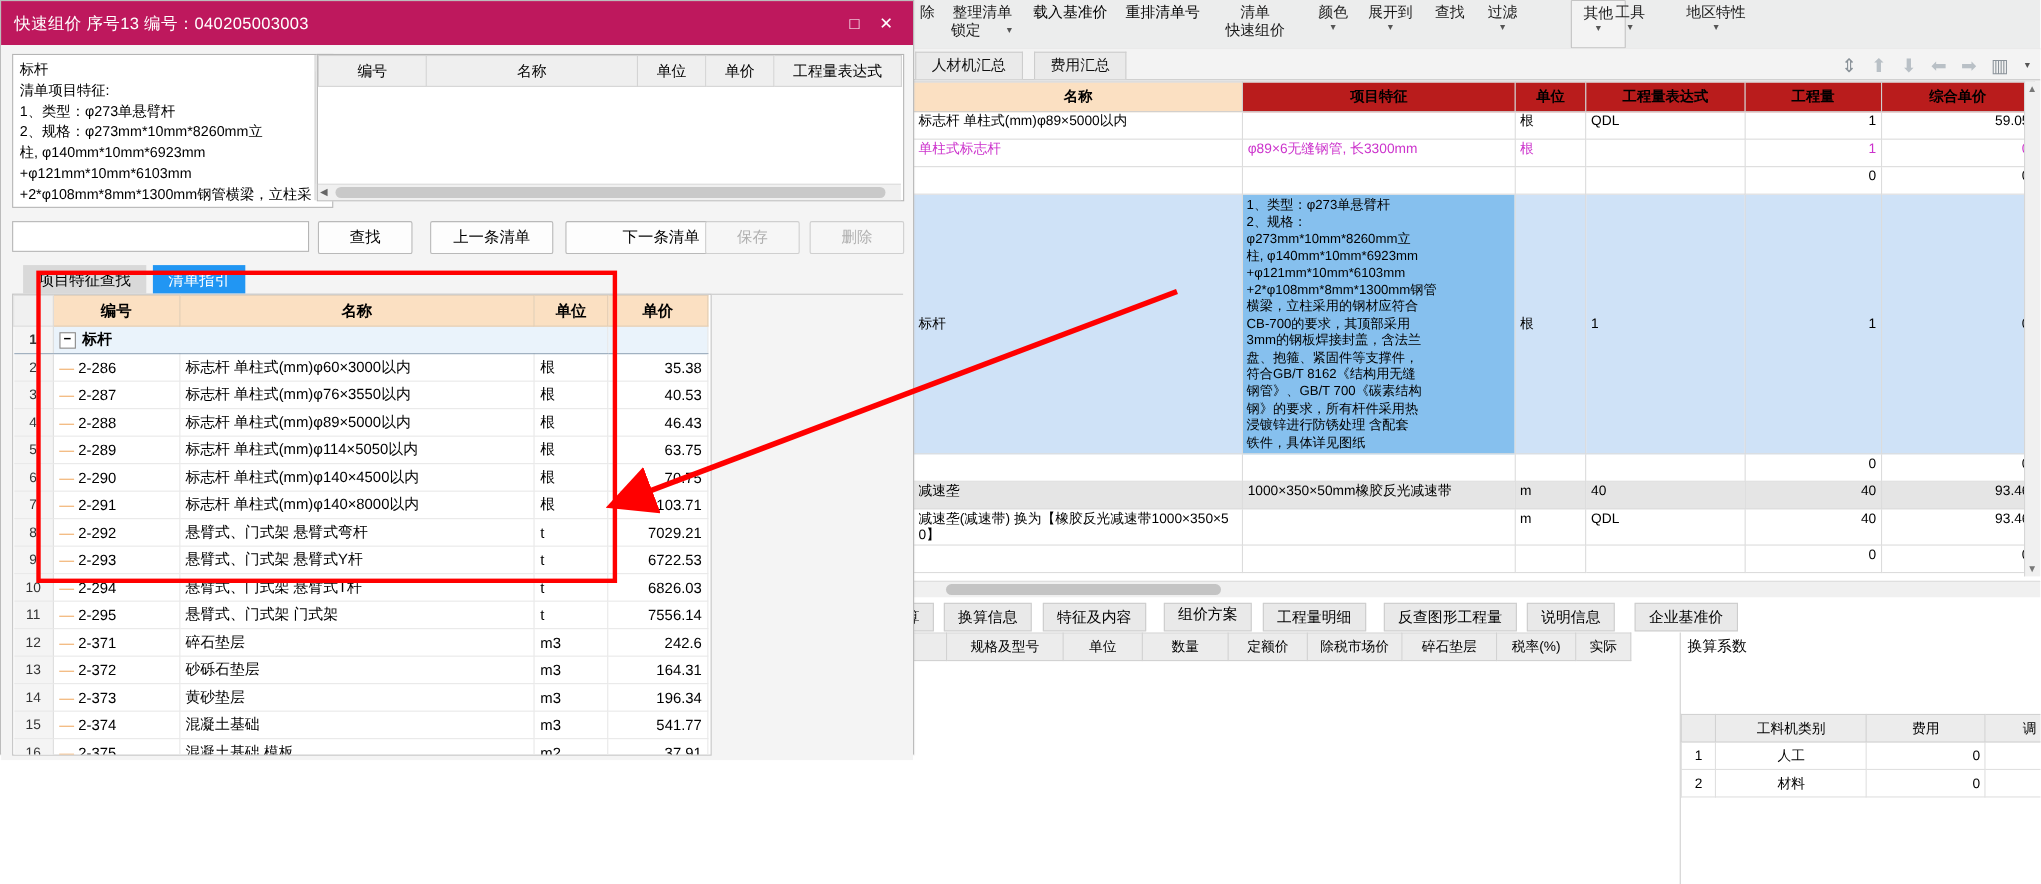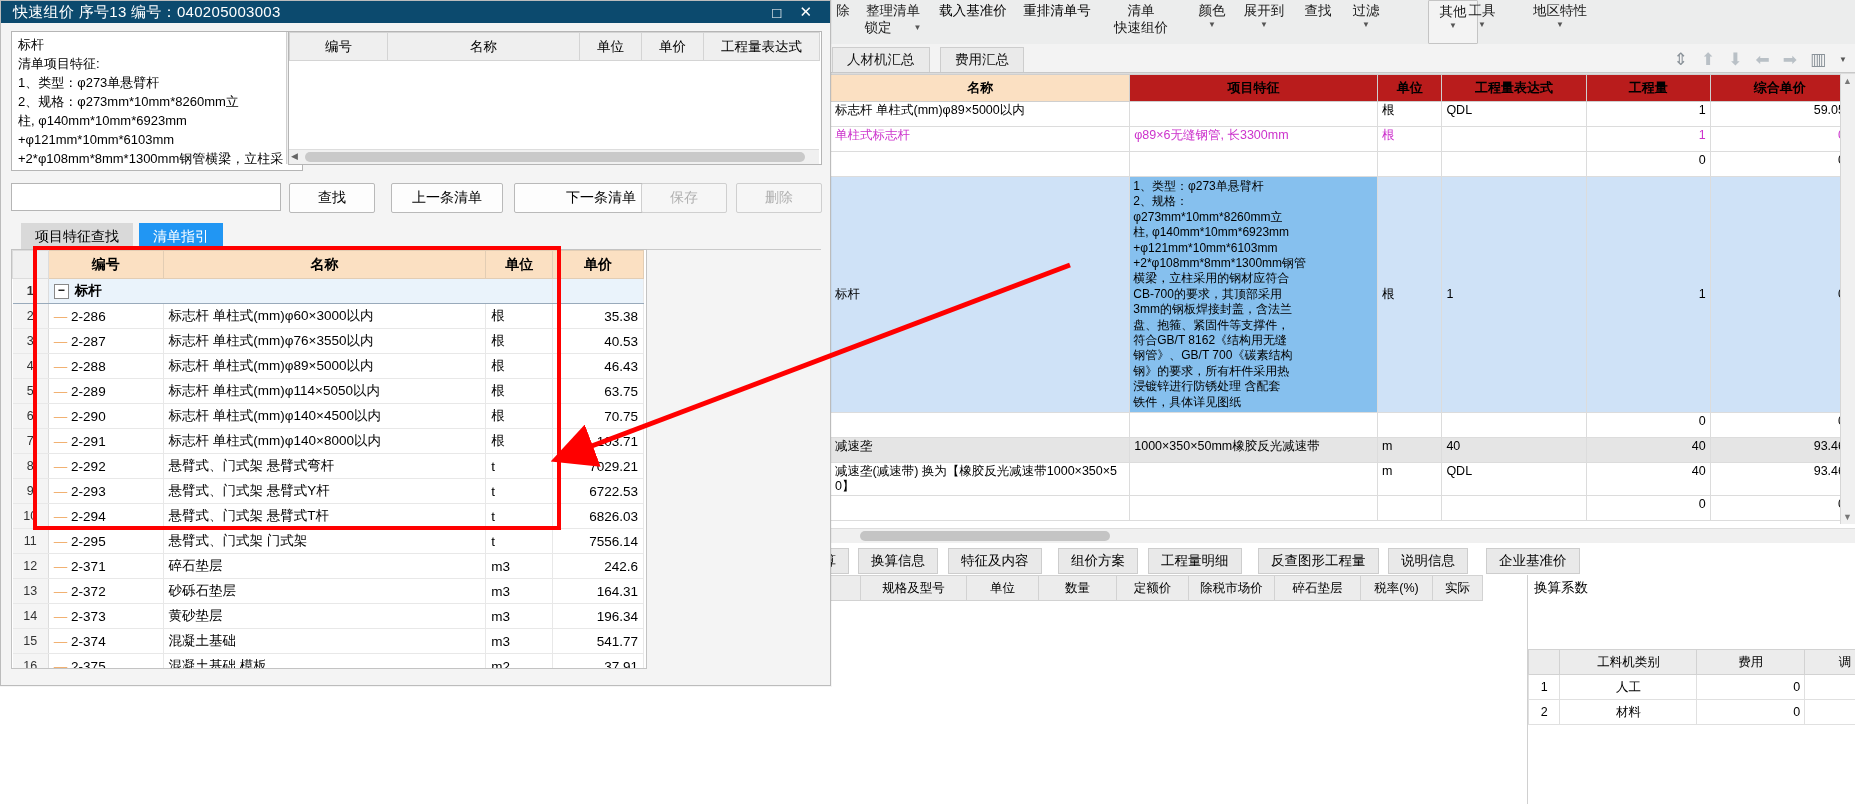--- a/index.html
+++ b/index.html
@@ -57,21 +57,21 @@
   
   .convpanel{position:absolute;left:697px;top:575px;width:328px;height:229px;background:#fff;border-left:1px solid #d0d0d0;}
   .convtitle{font-size:13.5px;padding:4px 6px 5px 6px;}
   .convpanel table{border-collapse:collapse;table-layout:fixed;width:358px;margin-top:47px;}
   .convpanel th{background:#ececec;border:1px solid #d2d2d2;font-size:12.5px;height:22px;font-weight:normal;}
   .convpanel td{border:1px solid #e0e0e0;font-size:12.5px;height:22px;text-align:center;}
 
   
   .dialog{position:absolute;left:0;top:0;width:829px;height:684px;background:#f4f4f4;border:1px solid #bcbcbc;
           box-shadow:0 0 0 1px rgba(0,0,0,.04);}
-  .dlg-title{height:22px;background:#0c4a6e;color:#fff;display:flex;align-items:center;padding:0 6px 0 12px;}
+  .dlg-title{height:40px;background:#be185d;color:#fff;display:flex;align-items:center;padding:0 6px 0 12px;}
   .dlg-title .t{font-size:15px;letter-spacing:.3px;}
   .dlg-btns{margin-left:auto;display:flex;align-items:center;gap:18px;padding-right:12px;}
   .dlg-btns span{font-size:15px;color:#fff;cursor:default;}
 
   .dlg-body{position:relative;width:829px;height:650px;background:#f4f4f4;}
 
   .feat-box{position:absolute;left:10px;top:8px;width:268px;height:132px;background:#fff;border:1px solid #b5b5b5;
             overflow:hidden;padding:3px 16px 3px 6px;font-size:13px;line-height:19px;color:#000;}
   .feat-scroll{position:absolute;right:0;top:0;width:15px;height:132px;background:#f0f0f0;border-left:1px solid #d0d0d0;}
   .feat-scroll .up,.feat-scroll .dn{position:absolute;left:0;width:15px;height:15px;text-align:center;font-size:9px;line-height:15px;color:#4a4a4a;background:#eee;}
@@ -289,21 +289,21 @@
     </div>
 
     <div class="hscroll">
       <div class="thumb"></div>
     </div>
 
     <div class="btabs">
       <div class="btab" style="left:-34px;">换算</div>
       <div class="btab" style="left:28px;">换算信息</div>
       <div class="btab" style="left:118px;">特征及内容</div>
-      <div class="btab" style="left:228px;">组价方案</div>
+      <div class="btab" style="left:228px;font-family:Liberation Mono, monospace;">组价方案</div>
       <div class="btab" style="left:318px;">工程量明细</div>
       <div class="btab" style="left:428px;">反查图形工程量</div>
       <div class="btab" style="left:558px;">说明信息</div>
       <div class="btab" style="left:656px;">企业基准价</div>
     </div>
 
     <div class="bgrid">
       <table>
         <colgroup>
           <col style="width:30px">

